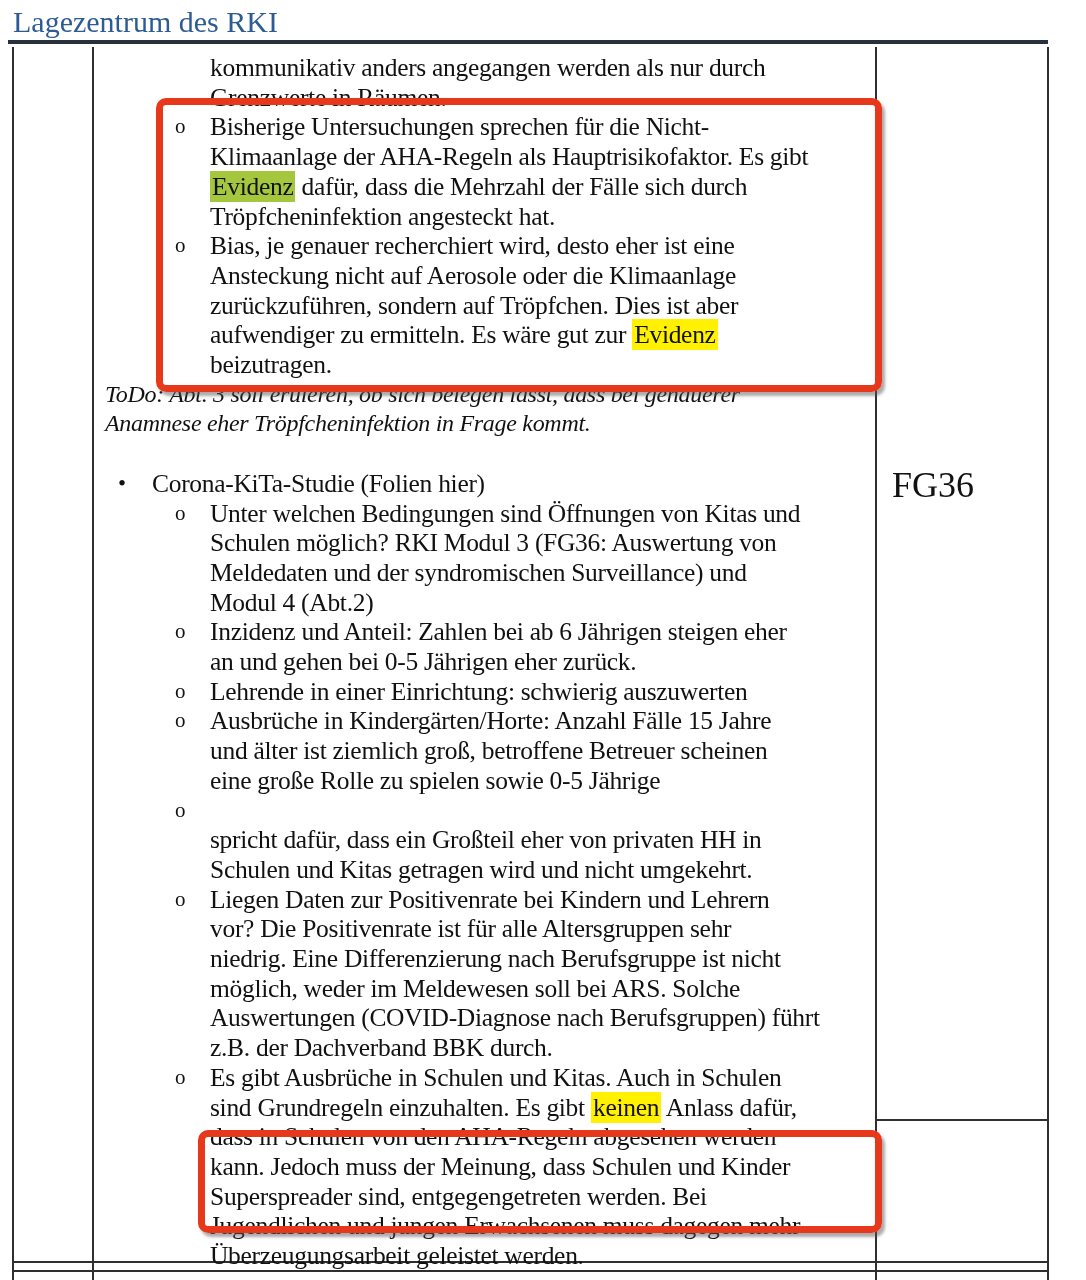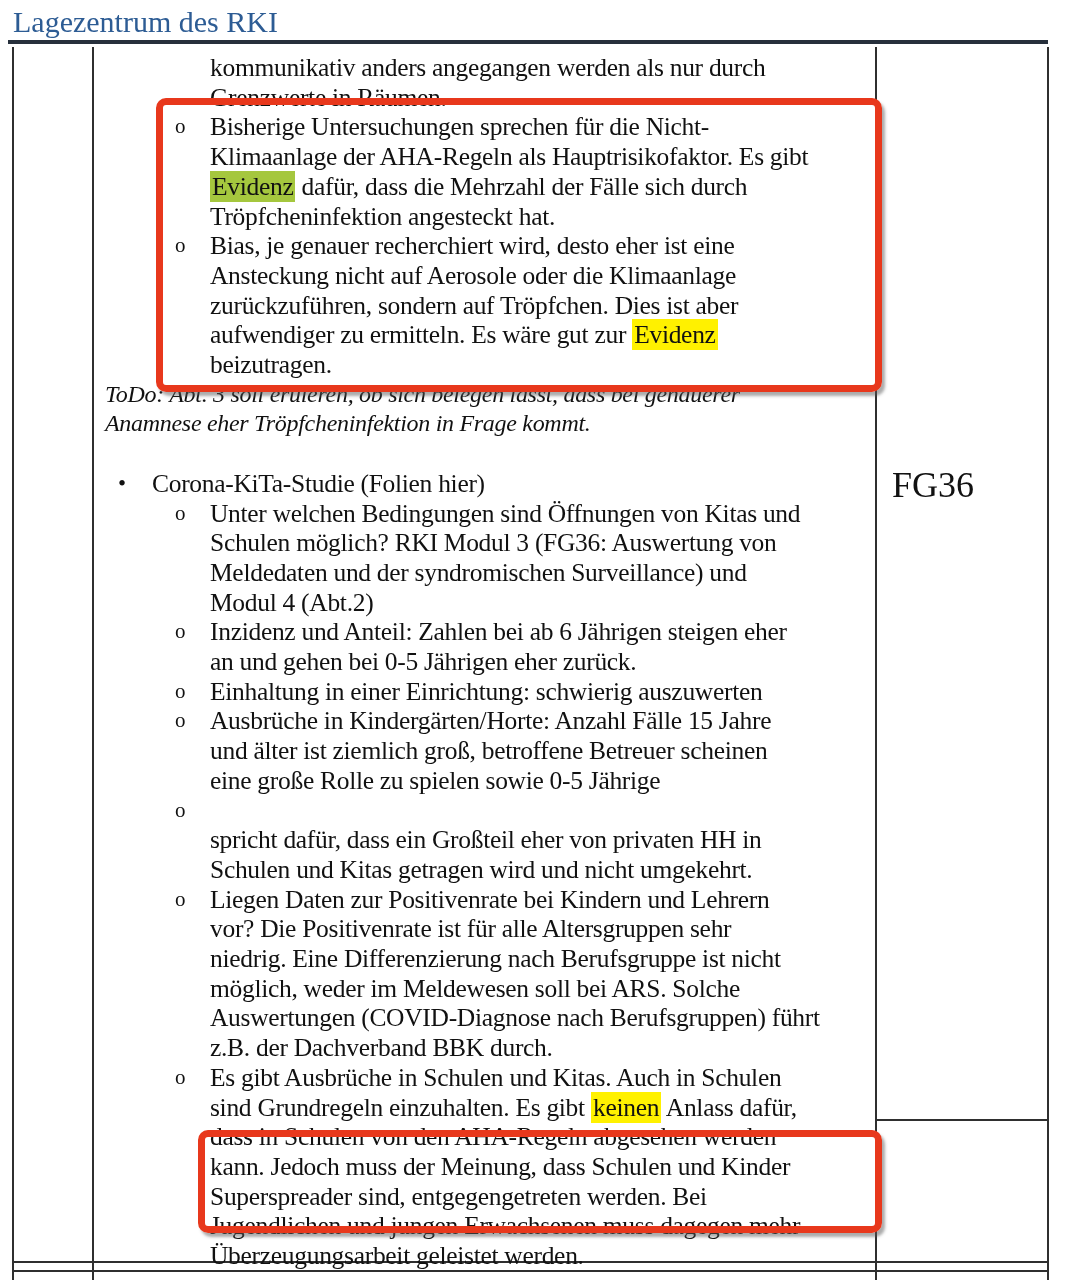--- a/index.html
+++ b/index.html
@@ -69,21 +69,21 @@
       <div class="line lvl2" style="top: 297px;"><span>beizutragen.</span></div>
       <div class="line todo" style="top: 326.7px;"><span>ToDo: Abt. 3 soll eruieren, ob sich belegen lässt, dass bei genauerer</span></div>
       <div class="line todo" style="top: 356.4px;"><span>Anamnese eher Tröpfcheninfektion in Frage kommt.</span></div>
       <div class="line lvl1" style="top: 415.8px;"><span class="marker m1">•</span><span>Corona-KiTa-Studie (Folien hier)</span></div>
       <div class="line lvl2" style="top: 445.5px;"><span class="marker m2">o</span><span>Unter welchen Bedingungen sind Öffnungen von Kitas und</span></div>
       <div class="line lvl2" style="top: 475.2px;"><span>Schulen möglich? RKI Modul 3 (FG36: Auswertung von</span></div>
       <div class="line lvl2" style="top: 504.9px;"><span>Meldedaten und der syndromischen Surveillance) und</span></div>
       <div class="line lvl2" style="top: 534.6px;"><span>Modul 4 (Abt.2)</span></div>
       <div class="line lvl2" style="top: 564.3px;"><span class="marker m2">o</span><span>Inzidenz und Anteil: Zahlen bei ab 6 Jährigen steigen eher</span></div>
       <div class="line lvl2" style="top: 594px;"><span>an und gehen bei 0-5 Jährigen eher zurück.</span></div>
-      <div class="line lvl2" style="top: 623.7px;"><span class="marker m2">o</span><span>Einhaltung in einer Einrichtung: schwierig auszuwerten</span></div>
+      <div class="line lvl2" style="top: 623.7px;"><span class="marker m2">o</span><span>Lehrende in einer Einrichtung: schwierig auszuwerten</span></div>
       <div class="line lvl2" style="top: 653.4px;"><span class="marker m2">o</span><span>Ausbrüche in Kindergärten/Horte: Anzahl Fälle 15 Jahre</span></div>
       <div class="line lvl2" style="top: 683.1px;"><span>und älter ist ziemlich groß, betroffene Betreuer scheinen</span></div>
       <div class="line lvl2" style="top: 712.8px;"><span>eine große Rolle zu spielen sowie 0-5 Jährige</span></div>
       <div class="line lvl2" style="top: 742.5px;"><span class="marker m2">o</span></div>
       <div class="line lvl2" style="top: 772.2px;"><span>spricht dafür, dass ein Großteil eher von privaten HH in</span></div>
       <div class="line lvl2" style="top: 801.9px;"><span>Schulen und Kitas getragen wird und nicht umgekehrt.</span></div>
       <div class="line lvl2" style="top: 831.6px;"><span class="marker m2">o</span><span>Liegen Daten zur Positivenrate bei Kindern und Lehrern</span></div>
       <div class="line lvl2" style="top: 861.3px;"><span>vor? Die Positivenrate ist für alle Altersgruppen sehr</span></div>
       <div class="line lvl2" style="top: 891px;"><span>niedrig. Eine Differenzierung nach Berufsgruppe ist nicht</span></div>
       <div class="line lvl2" style="top: 920.7px;"><span>möglich, weder im Meldewesen soll bei ARS. Solche</span></div>

